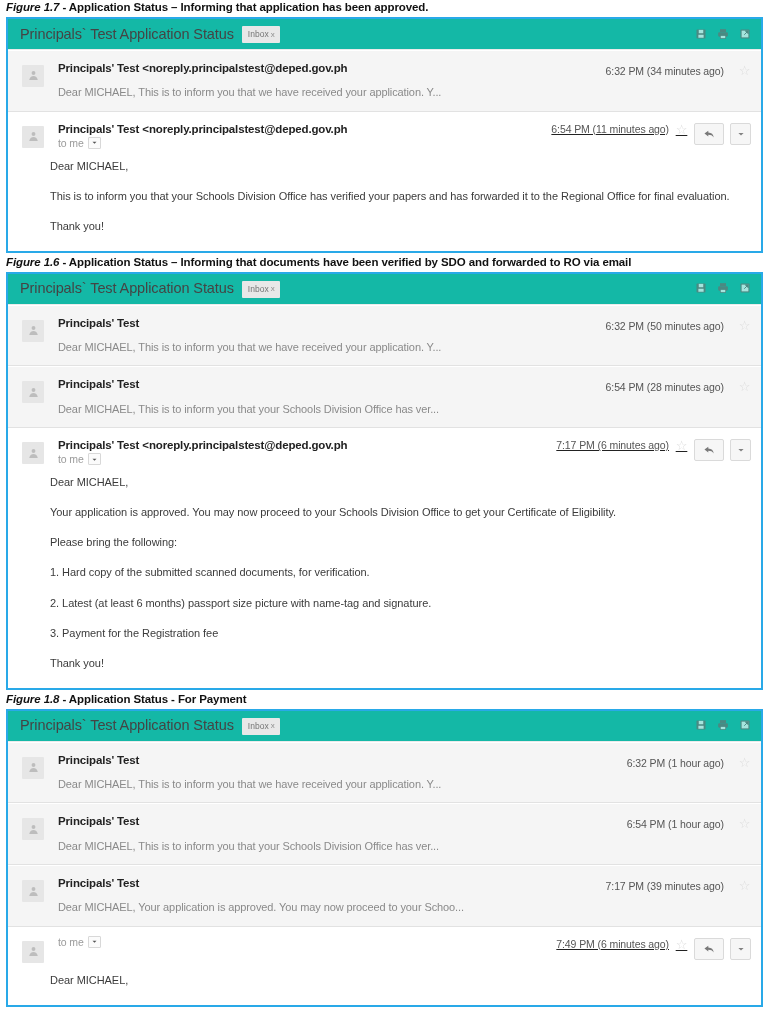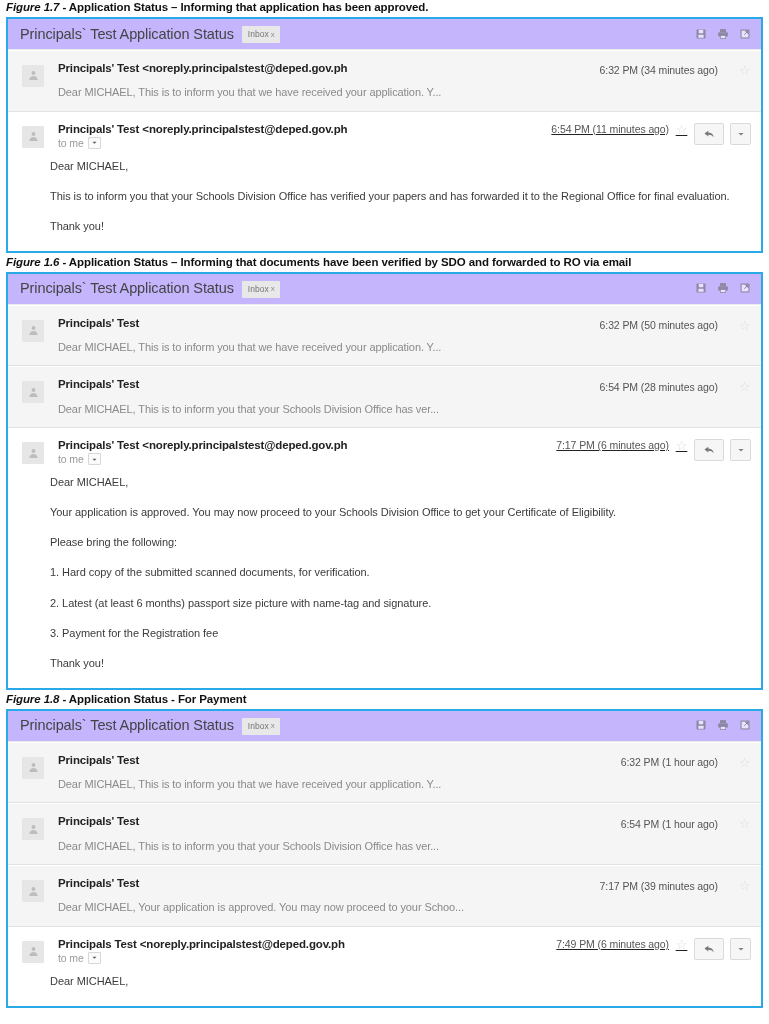--- a/index.html
+++ b/index.html
@@ -44,21 +44,21 @@
     margin: 0 6px 2px 6px;
     box-sizing: border-box;
     overflow: hidden;
   }
 
   
   .thread-header {
     display: flex;
     align-items: center;
     padding: 6px 10px 7px 12px;
-    background: #c4b5fd;
+    background: #14b8a6;
     border-bottom: 1px solid #ebebeb;
   }
   .thread-subject {
     font-size: 14.5px;
     color: #444444;
     font-weight: 400;
     letter-spacing: -0.1px;
     white-space: nowrap;
   }
   .label-chip {
@@ -137,22 +137,22 @@
     line-height: 1.5;
     margin-top: 7px;
     white-space: nowrap;
     overflow: hidden;
     text-overflow: ellipsis;
     letter-spacing: -0.1px;
   }
   .msg-meta {
     flex: 0 0 auto;
     display: flex;
-    align-items: center;
-    gap: 20px;
+    align-items: flex-end;
+    gap: 14px;
     padding-top: 4px;
   }
   .msg-time {
     font-size: 10.5px;
     color: #555555;
     white-space: nowrap;
     letter-spacing: -0.1px;
   }
   .star {
     width: 13px;
@@ -557,21 +557,20 @@
           <div class="exp-top">
             <div class="avatar">
               <span class="">
                 <svg width="13" height="13" viewBox="0 0 16 16">
                   <circle cx="8" cy="5" r="2.4" fill="#9d9d9d"></circle>
                   <path d="M2.8 13.5 C3.3 10 5.4 8.6 8 8.6 C10.6 8.6 12.7 10 13.2 13.5 Z" fill="#9d9d9d"></path>
                 </svg>
               </span>
             </div>
             <div class="exp-headcol">
-              <div class="exp-sender">Principals Test &lt;noreply.principalstest@deped.gov.ph</div>
               <div class="exp-tome">
                 <span>to me</span>
                 <span class="caret-box">
                   <span class="">
                     <svg width="9" height="9" viewBox="0 0 16 16">
                       <path d="M4.5 6.5 L8 10 L11.5 6.5 Z" fill="#555555"></path>
                     </svg>
                   </span>
                 </span>
               </div>

